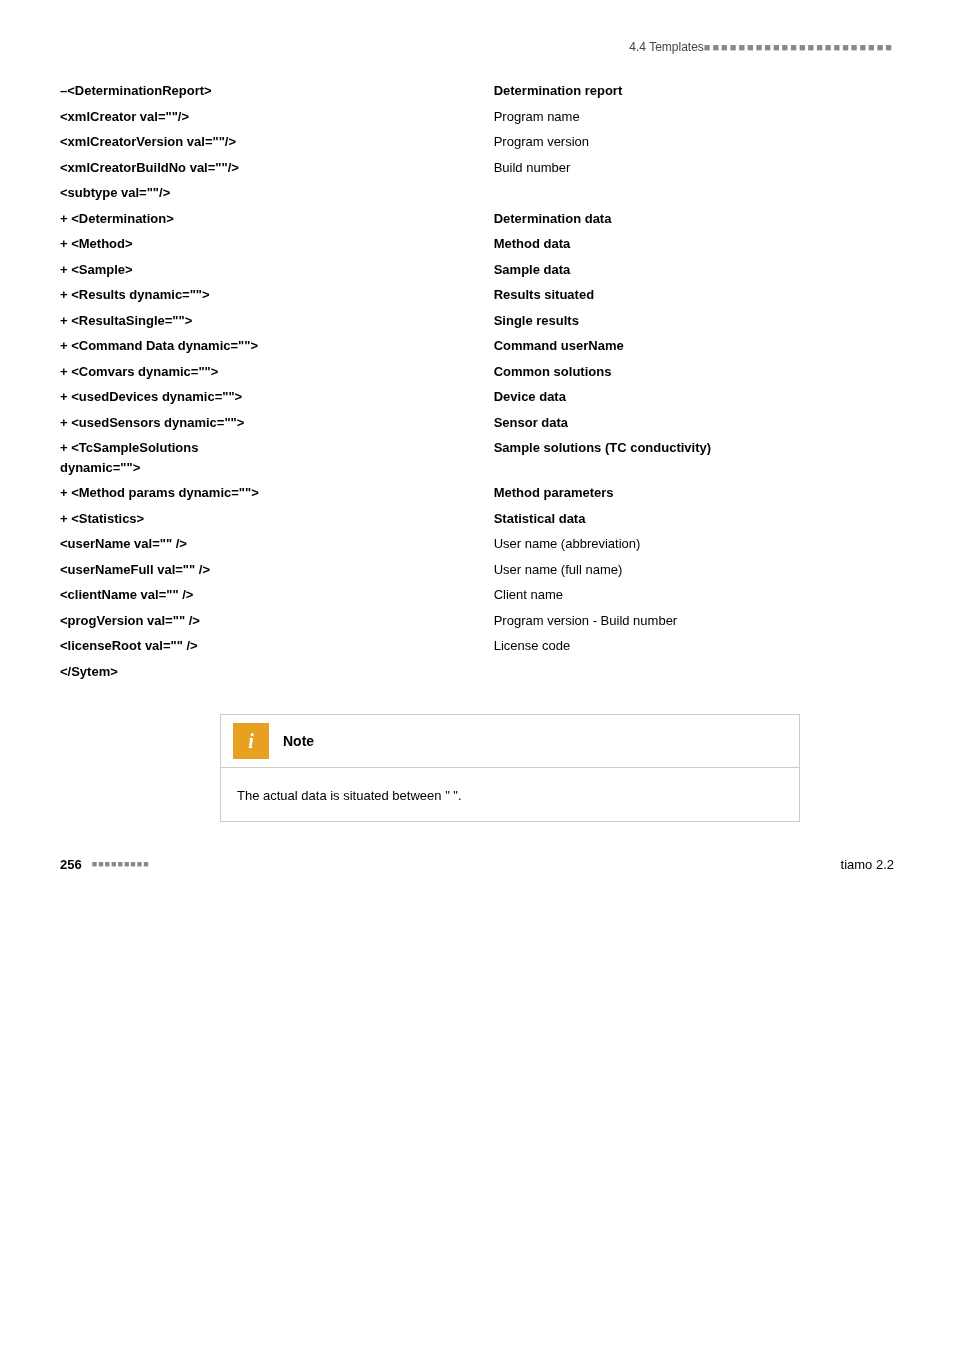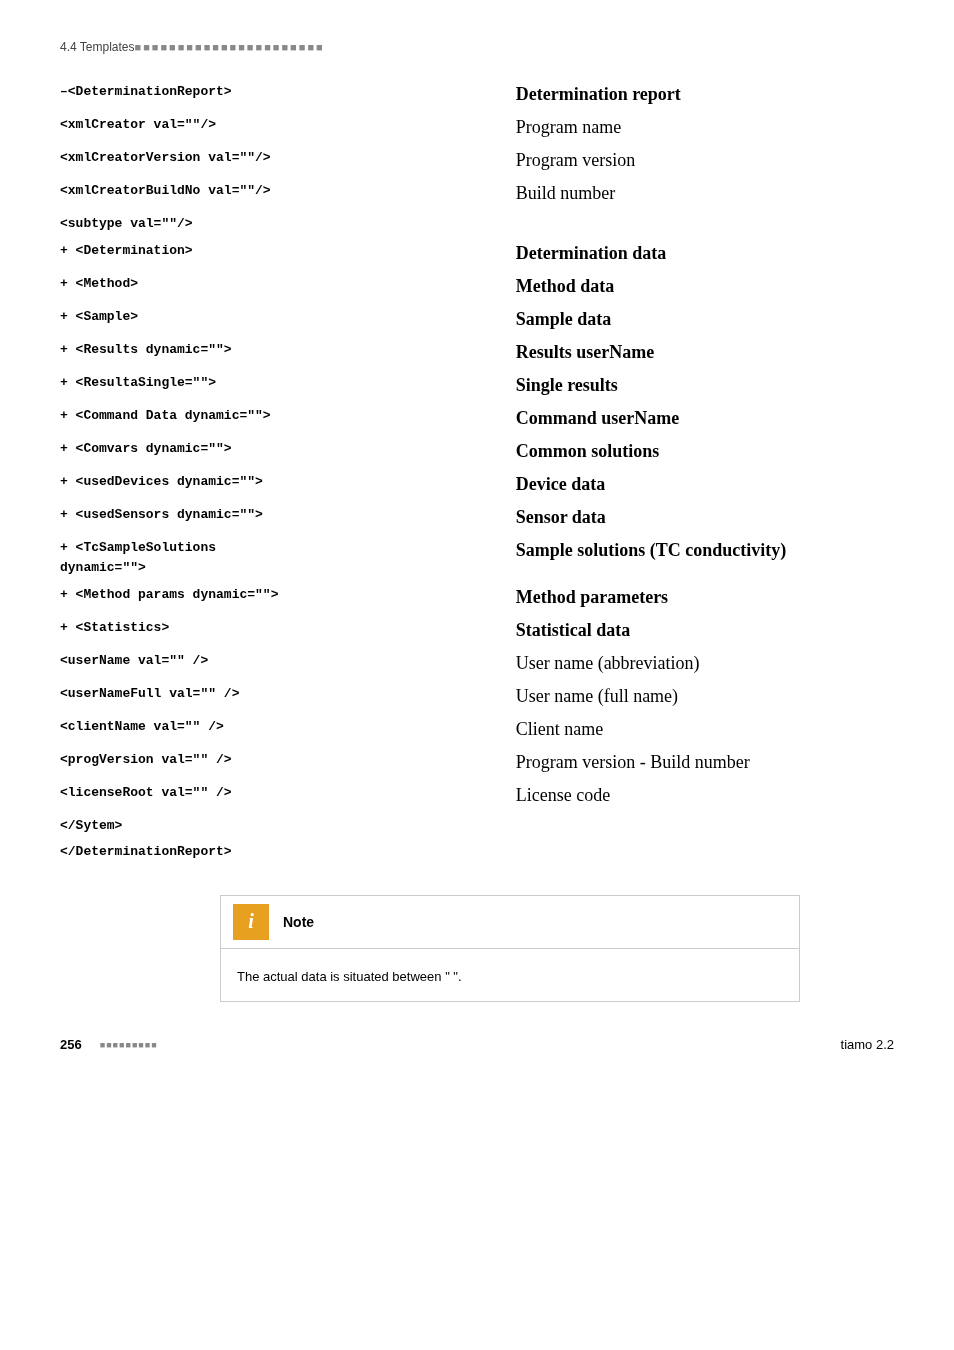--- a/index.html
+++ b/index.html
@@ -11,21 +11,21 @@
       width: 954px;
       min-height: 1350px;
       position: relative;
     }
     .page {
       padding: 40px 60px 60px 60px;
       position: relative;
     }
     .header {
       display: flex;
-      justify-content: flex-start;
+      justify-content: flex-end;
       align-items: center;
       margin-bottom: 24px;
     }
     .header-left {
       font-size: 12px;
       color: #444;
     }
     .header-right {
       display: flex;
       gap: 3px;
@@ -41,28 +41,27 @@
       line-height: 1.5;
     }
     .content-table td:first-child {
       width: 52%;
       padding-right: 20px;
     }
     .content-table td:last-child {
       width: 48%;
     }
     .code-text {
-      font-family: Liberation Mono, monospace;
+      font-family: Liberation Sans, sans-serif;
       font-weight: bold;
       font-size: 13px;
     }
     .desc-text {
-      font-family: Liberation Serif, serif;
-      font-size: 18px;
-      margin-left: 22px;
+      font-family: Liberation Sans, sans-serif;
+      font-size: 13px;
     }
     .desc-bold {
       font-weight: bold;
     }
     .note-box {
       margin: 20px auto;
       margin-left: 160px;
       border: 1px solid #ccc;
       padding: 0;
       max-width: 580px;
@@ -107,21 +106,21 @@
       right: 60px;
       display: flex;
       justify-content: space-between;
       align-items: center;
     }
     .footer-left {
       font-weight: bold;
       font-size: 13px;
       display: flex;
       align-items: center;
-      gap: 18px;
+      gap: 10px;
     }
     .footer-dots {
       display: flex;
       gap: 2px;
     }
     .footer-right {
       font-size: 13px;
     }
   </style>
 </head>
@@ -165,21 +164,21 @@
         <tr>
           <td><span class="code-text">+ &lt;Method&gt;</span></td>
           <td><span class="desc-text desc-bold">Method data</span></td>
         </tr>
         <tr>
           <td><span class="code-text">+ &lt;Sample&gt;</span></td>
           <td><span class="desc-text desc-bold">Sample data</span></td>
         </tr>
         <tr>
           <td><span class="code-text">+ &lt;Results dynamic=""&gt;</span></td>
-          <td><span class="desc-text desc-bold">Results userName</span></td>
+          <td><span class="desc-text desc-bold">Results situated</span></td>
         </tr>
         <tr>
           <td><span class="code-text">+ &lt;ResultaSingle=""&gt;</span></td>
           <td><span class="desc-text desc-bold">Single results</span></td>
         </tr>
         <tr>
           <td><span class="code-text">+ &lt;Command Data dynamic=""&gt;</span></td>
           <td><span class="desc-text desc-bold">Command userName</span></td>
         </tr>
         <tr>
@@ -221,24 +220,20 @@
         <tr>
           <td><span class="code-text">&lt;progVersion val="" /&gt;</span></td>
           <td><span class="desc-text">Program version - Build number</span></td>
         </tr>
         <tr>
           <td><span class="code-text">&lt;licenseRoot val="" /&gt;</span></td>
           <td><span class="desc-text">License code</span></td>
         </tr>
         <tr>
           <td><span class="code-text">&lt;/Sytem&gt;</span></td>
-          <td></td>
-        </tr>
-        <tr>
-          <td><span class="code-text">&lt;/DeterminationReport&gt;</span></td>
           <td></td>
         </tr>
       </tbody>
   </table>
 
   <div class="note-box">
     <div class="note-header">
       <div class="note-icon">
         <span>i</span>
       </div>

